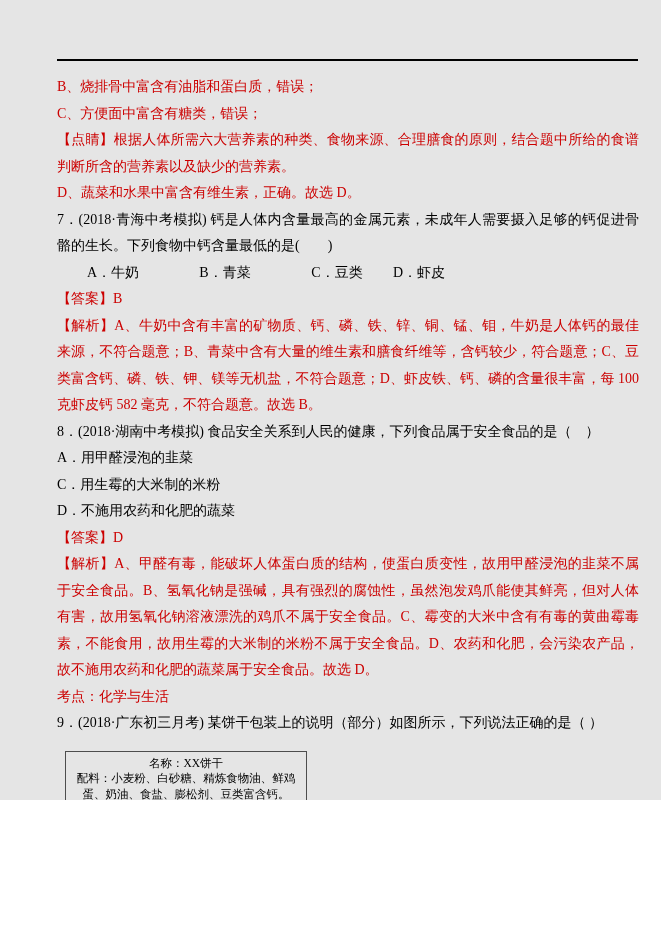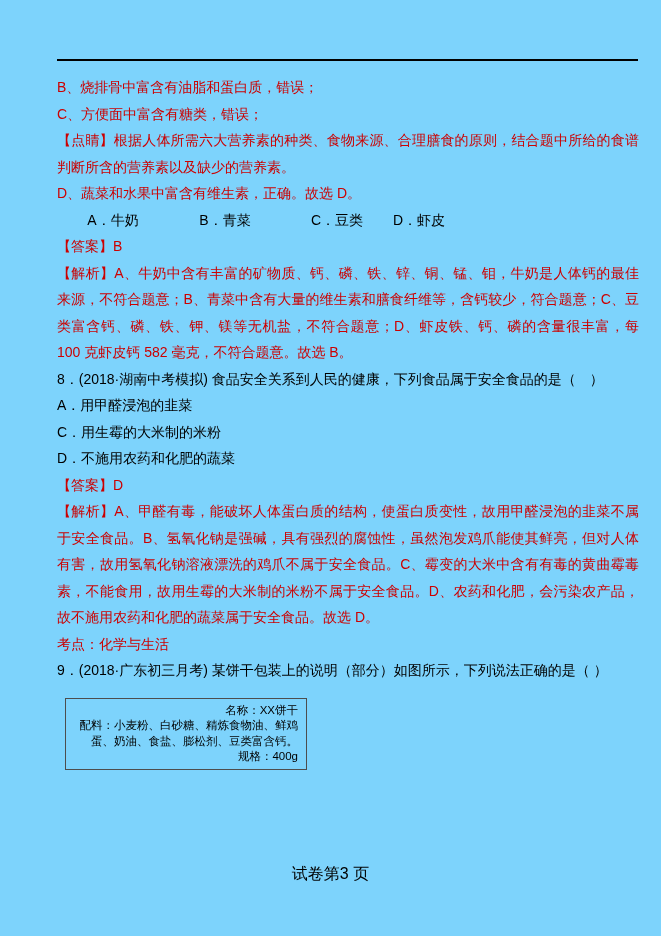--- a/index.html
+++ b/index.html
@@ -3,23 +3,23 @@
 <meta charset="utf-8">
 <style>
   html, body {
     margin: 0;
     padding: 0;
     background: #ffffff;
   }
   .page {
     position: relative;
     width: 661px;
-    height: 936px;
-    background: #7dd3fc;
-    font-family: Liberation Sans, sans-serif;
+    height: 800px;
+    background: #e5e5e5;
+    font-family: Liberation Serif, serif;
     color: #000000;
     overflow: hidden;
   }
   .header-rule {
     position: absolute;
     left: 57px;
     top: 59px;
     width: 581px;
     height: 2px;
     background: #000000;
@@ -53,21 +53,21 @@
     box-sizing: border-box;
     width: 242px;
     margin: 14px 0 0 8px;
     border: 1px solid #4d4d4d;
     padding: 4px 8px;
     font-size: 11.5px;
   }
   .label-box p {
     margin: 0;
     line-height: 15.5px;
-    text-align: right;
+    text-align: center;
   }
   .footer {
     position: absolute;
     left: 0;
     top: 864px;
     width: 100%;
     text-align: center;
     font-size: 16px;
     color: #000000;
   }
@@ -79,20 +79,21 @@
 
   <div class="header-rule"></div>
 
   <div class="content">
 
     <p class="red">B、烧排骨中富含有油脂和蛋白质，错误；</p>
     <p class="red">C、方便面中富含有糖类，错误；</p>
     <p class="red">【点睛】根据人体所需六大营养素的种类、食物来源、合理膳食的原则，结合题中所给的食谱判断所含的营养素以及缺少的营养素。</p>
     <p class="red">D、蔬菜和水果中富含有维生素，正确。故选 D。</p>
 
+    <p class="black">7．(2018·青海中考模拟) 钙是人体内含量最高的金属元素，未成年人需要摄入足够的钙促进骨骼的生长。下列食物中钙含量最低的是(　　)</p>
     <div class="options-row black">
       <span>A．牛奶</span>
       <span>B．青菜</span>
       <span>C．豆类</span>
       <span>D．虾皮</span>
     </div>
     <p class="red">【答案】B</p>
     <p class="red">【解析】A、牛奶中含有丰富的矿物质、钙、磷、铁、锌、铜、锰、钼，牛奶是人体钙的最佳来源，不符合题意；B、青菜中含有大量的维生素和膳食纤维等，含钙较少，符合题意；C、豆类富含钙、磷、铁、钾、镁等无机盐，不符合题意；D、虾皮铁、钙、磷的含量很丰富，每 100 克虾皮钙 582 毫克，不符合题意。故选 B。</p>
 
     <p class="black">8．(2018·湖南中考模拟) 食品安全关系到人民的健康，下列食品属于安全食品的是（　）</p>

